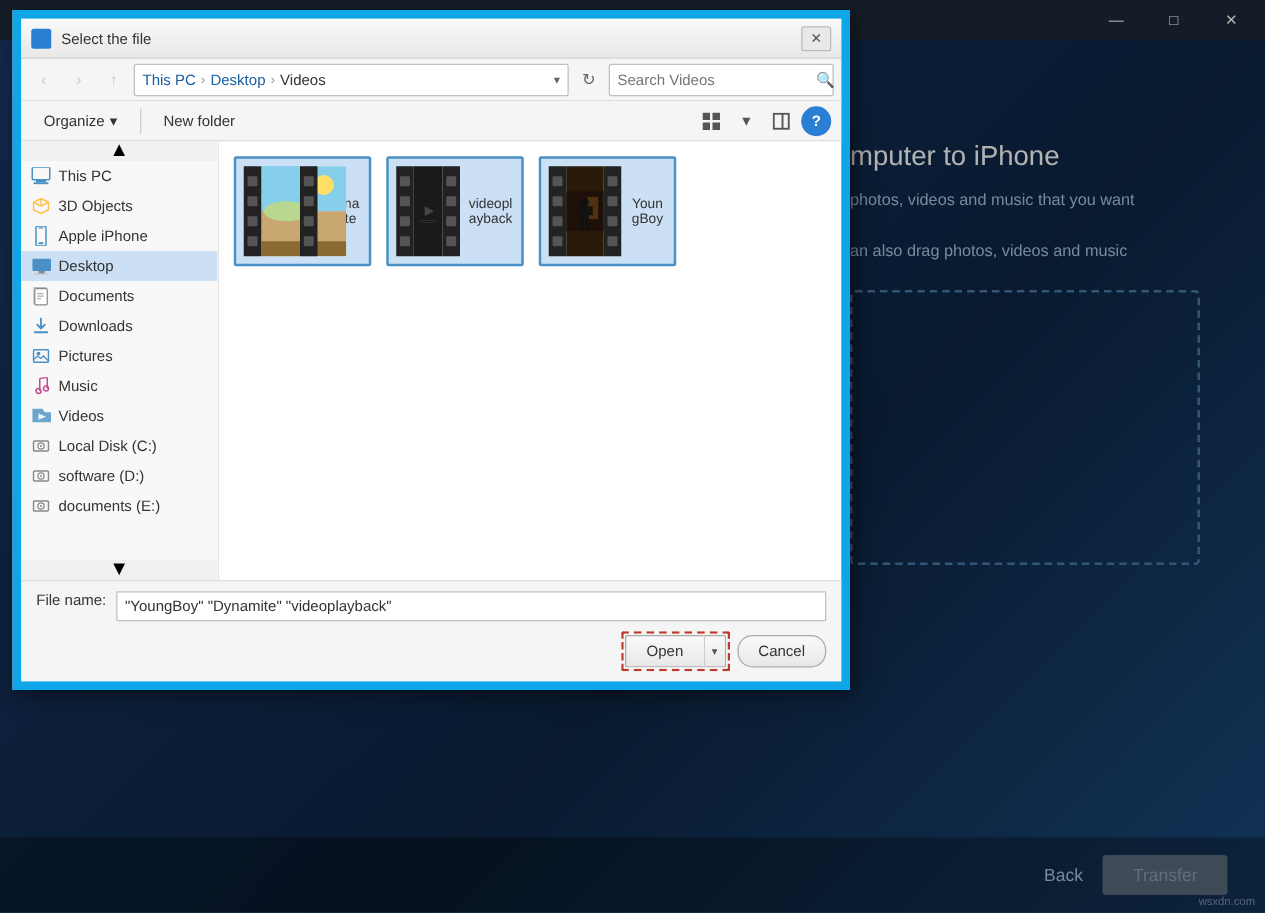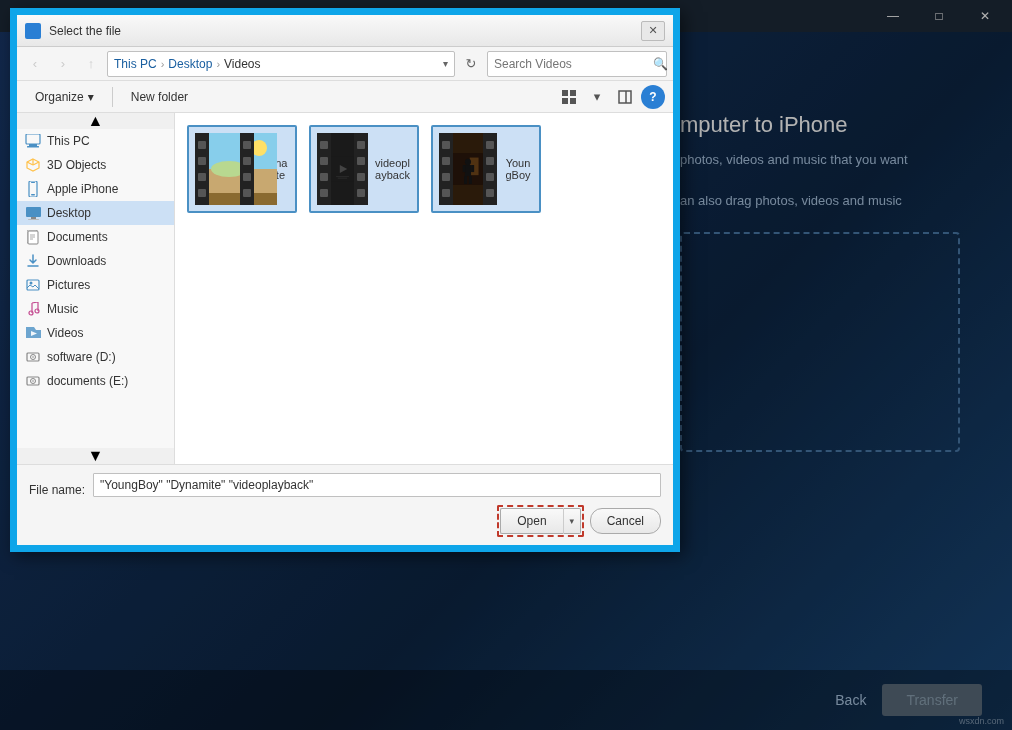--- a/index.html
+++ b/index.html
@@ -515,21 +515,21 @@
 
     
     .dialog-footer {
       background: #f5f5f5;
       border-top: 1px solid #ddd;
       padding: 8px 12px;
     }
 
     .filename-row {
       display: flex;
-      align-items: flex-end;
+      align-items: flex-start;
       gap: 8px;
       margin-bottom: 8px;
     }
 
     .filename-label {
       font-size: 12px;
       color: #333;
       white-space: nowrap;
     }
 
@@ -810,20 +810,30 @@
         <div class="sidebar-item">
           <div class="sidebar-item-icon">
             <svg width="15" height="12" viewBox="0 0 15 12">
               <path d="M0 3 L0 11 L15 11 L15 3 L10 3 L8 0 L0 0 Z" fill="#4a90c4" opacity="0.8"></path>
               <polygon points="5,4 5,9 11,6.5" fill="#fff" opacity="0.9"></polygon>
             </svg>
           </div>
           <span class="sidebar-item-label">Videos</span>
         </div>
 
+        <div class="sidebar-item">
+          <div class="sidebar-item-icon">
+            <svg width="14" height="12" viewBox="0 0 14 12">
+              <rect x="1" y="2" width="12" height="8" rx="1" fill="none" stroke="#888" stroke-width="1.2"></rect>
+              <ellipse cx="7" cy="6" rx="2.5" ry="2.5" fill="none" stroke="#888" stroke-width="1"></ellipse>
+              <circle cx="7" cy="6" r="0.8" fill="#888"></circle>
+            </svg>
+          </div>
+          <span class="sidebar-item-label">Local Disk (C:)</span>
+        </div>
 
         <div class="sidebar-item">
           <div class="sidebar-item-icon">
             <svg width="14" height="12" viewBox="0 0 14 12">
               <rect x="1" y="2" width="12" height="8" rx="1" fill="none" stroke="#888" stroke-width="1.2"></rect>
               <ellipse cx="7" cy="6" rx="2.5" ry="2.5" fill="none" stroke="#888" stroke-width="1"></ellipse>
               <circle cx="7" cy="6" r="0.8" fill="#888"></circle>
             </svg>
           </div>
           <span class="sidebar-item-label">software (D:)</span>

